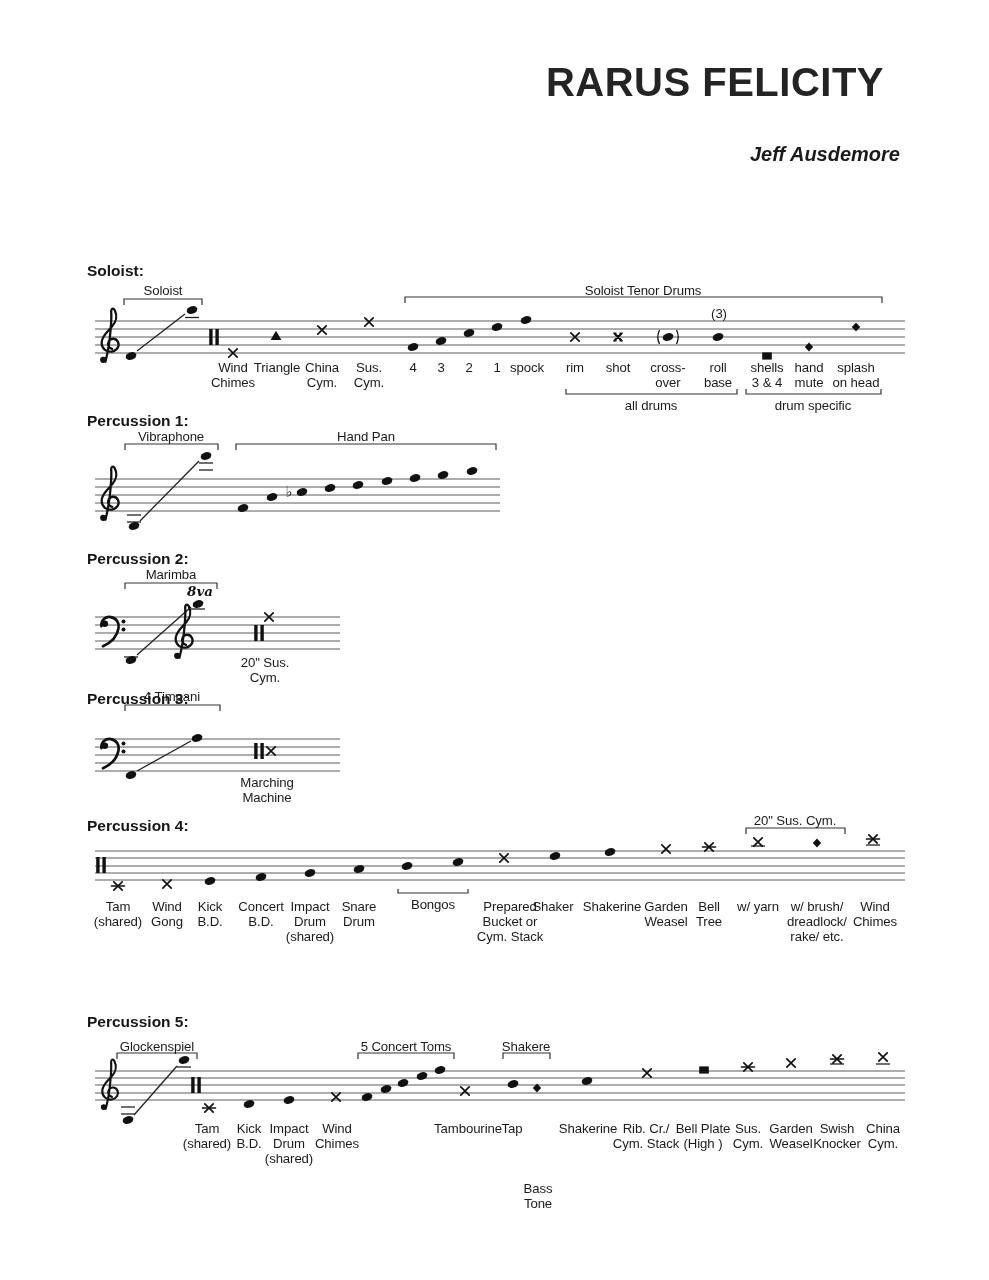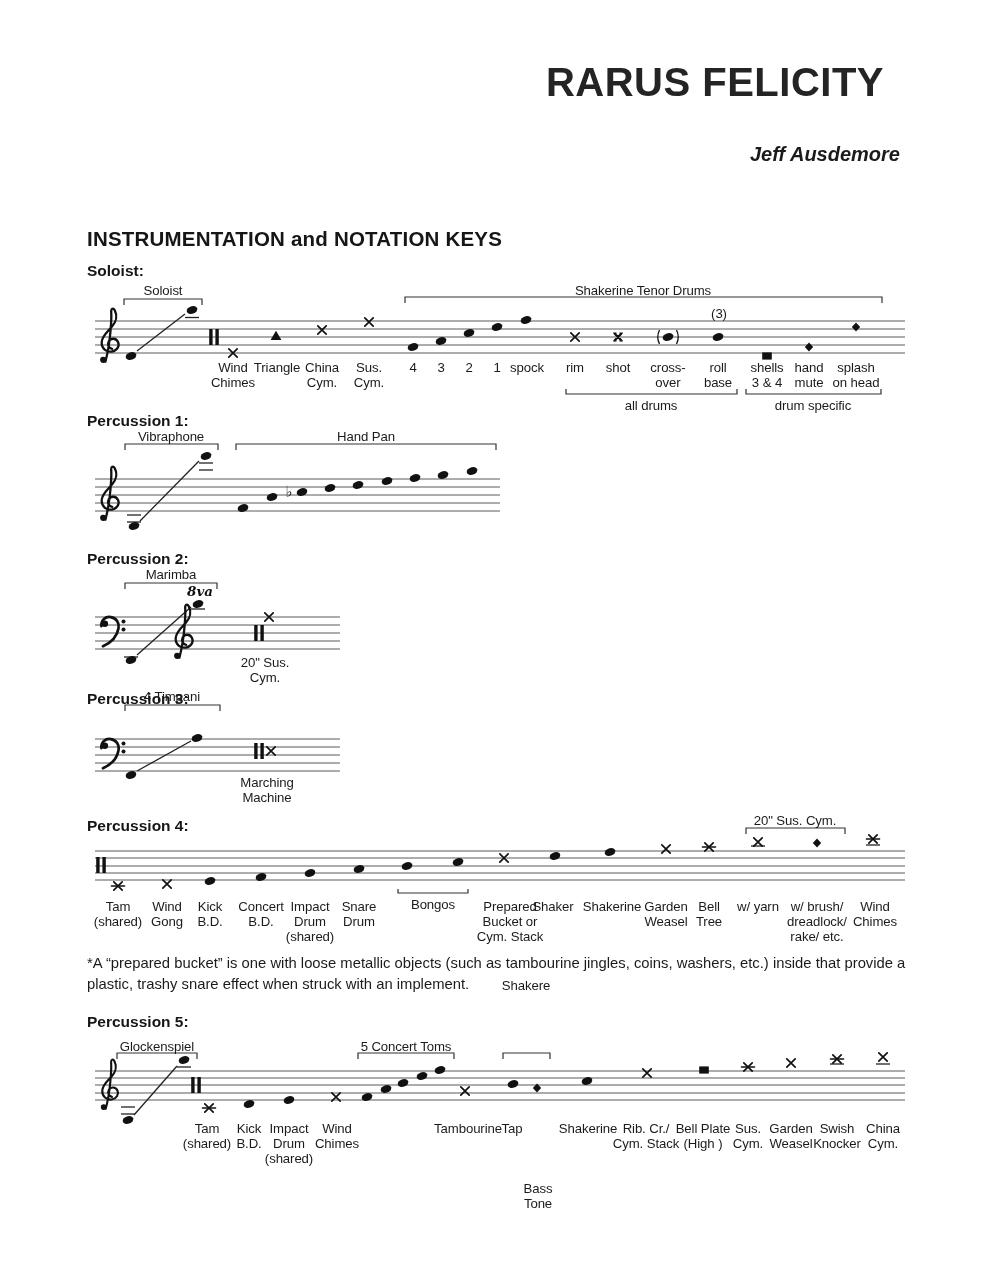--- a/index.html
+++ b/index.html
@@ -213,31 +213,30 @@
       <use href="#xh" x="791" y="1063"></use>
       <line class="led" x1="830" y1="1064" x2="844" y2="1064"></line>
       <use href="#xsl" x="837" y="1059"></use>
       <line class="led" x1="876" y1="1064" x2="890" y2="1064"></line>
       <use href="#xh" x="883" y="1057"></use>
     </g>
   </svg>
 
   <h1 class="title">RARUS FELICITY</h1>
   <div class="composer">Jeff Ausdemore</div>
-  <h2 class="keys-heading">INSTRUMENTATION and NOTATION KEYS</h2>
 
   <span class="syslbl" style="left:87px;top:262px">Soloist:</span>
   <span class="syslbl" style="left:87px;top:412px">Percussion 1:</span>
   <span class="syslbl" style="left:87px;top:550px">Percussion 2:</span>
   <span class="syslbl" style="left:87px;top:690px">Percussion 3:</span>
   <span class="syslbl" style="left:87px;top:817px">Percussion 4:</span>
   <span class="syslbl" style="left:87px;top:1013px">Percussion 5:</span>
 
   <span class="blbl" style="left:163px;top:283px">Soloist</span>
-  <span class="blbl" style="left:643px;top:283px">Shakerine Tenor Drums</span>
+  <span class="blbl" style="left:643px;top:283px">Soloist Tenor Drums</span>
   <span class="blbl" style="left:719px;top:306px">(3)</span>
   <span class="lbl" style="left:233px;top:361px">Wind
 Chimes</span>
   <span class="lbl" style="left:277px;top:361px">Triangle</span>
   <span class="lbl" style="left:322px;top:361px">China
 Cym.</span>
   <span class="lbl" style="left:369px;top:361px">Sus.
 Cym.</span>
   <span class="lbl" style="left:413px;top:361px">4</span>
   <span class="lbl" style="left:441px;top:361px">3</span>
@@ -295,26 +294,24 @@
 Weasel</span>
   <span class="lbl" style="left:709px;top:900px">Bell
 Tree</span>
   <span class="lbl" style="left:758px;top:900px">w/ yarn</span>
   <span class="lbl" style="left:817px;top:900px">w/ brush/
 dreadlock/
 rake/ etc.</span>
   <span class="lbl" style="left:875px;top:900px">Wind
 Chimes</span>
 
-  <p class="footnote">*A “prepared bucket” is one with loose metallic objects (such as tambourine jingles, coins, washers, etc.) inside that provide a
-plastic, trashy snare effect when struck with an implement.</p>
 
   <span class="blbl" style="left:157px;top:1039px">Glockenspiel</span>
   <span class="blbl" style="left:406px;top:1039px">5 Concert Toms</span>
-  <span class="blbl" style="left:526px;top:978px">Shakere</span>
+  <span class="blbl" style="left:526px;top:1039px">Shakere</span>
   <span class="lbl" style="left:207px;top:1122px">Tam
 (shared)</span>
   <span class="lbl" style="left:249px;top:1122px">Kick
 B.D.</span>
   <span class="lbl" style="left:289px;top:1122px">Impact
 Drum
 (shared)</span>
   <span class="lbl" style="left:337px;top:1122px">Wind
 Chimes</span>
   <span class="lbl" style="left:468px;top:1122px">Tambourine</span>

